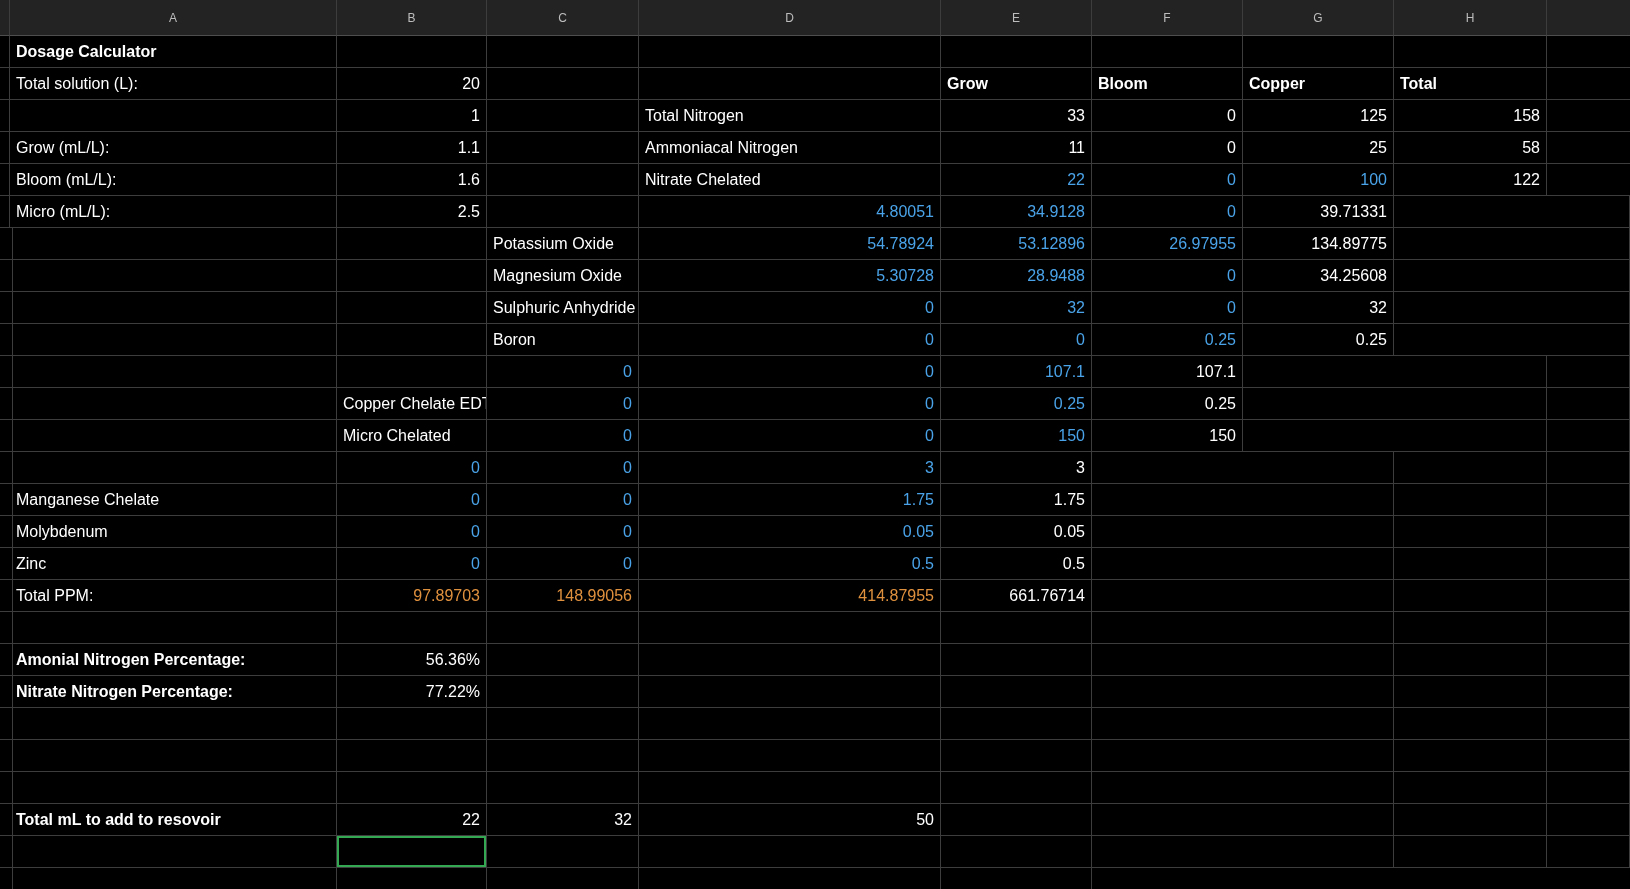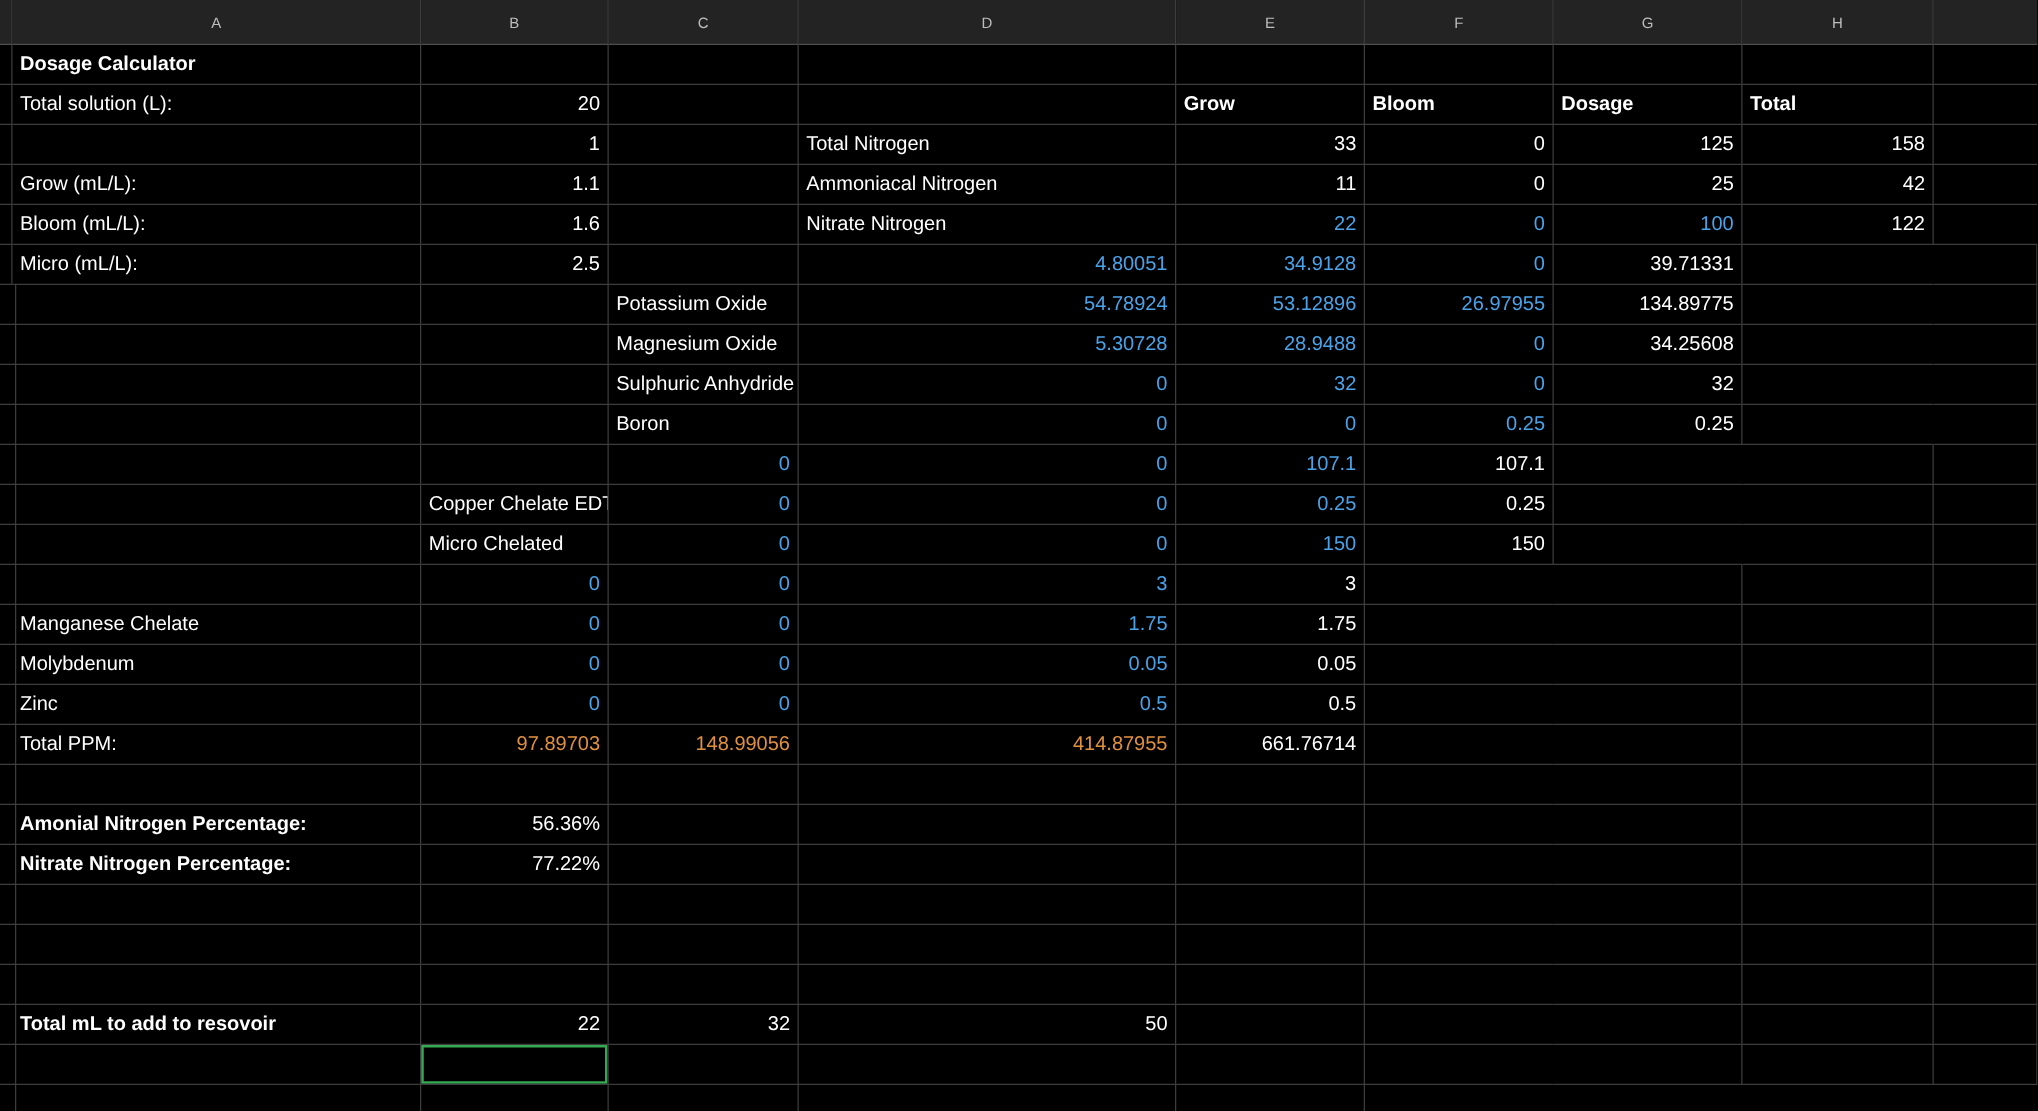--- a/index.html
+++ b/index.html
@@ -71,48 +71,48 @@
     <div class="cell"></div>
     <div class="cell"></div>
     <div class="cell filler"></div>
     <div class="stub"></div>
     <div class="cell">Total solution (L):</div>
     <div class="cell r">20</div>
     <div class="cell"></div>
     <div class="cell"></div>
     <div class="cell bold">Grow</div>
     <div class="cell bold">Bloom</div>
-    <div class="cell bold">Dosage</div>
+    <div class="cell bold">Copper</div>
     <div class="cell bold">Total</div>
     <div class="cell filler"></div>
     <div class="stub"></div>
     <div class="cell"></div>
     <div class="cell r">1</div>
     <div class="cell"></div>
     <div class="cell">Total Nitrogen</div>
     <div class="cell r">33</div>
     <div class="cell r">0</div>
     <div class="cell r">125</div>
     <div class="cell r">158</div>
     <div class="cell filler"></div>
     <div class="stub"></div>
     <div class="cell">Grow (mL/L):</div>
     <div class="cell r">1.1</div>
     <div class="cell"></div>
     <div class="cell">Ammoniacal Nitrogen</div>
     <div class="cell r">11</div>
     <div class="cell r">0</div>
     <div class="cell r">25</div>
-    <div class="cell r">42</div>
+    <div class="cell r">58</div>
     <div class="cell filler"></div>
     <div class="stub"></div>
     <div class="cell">Bloom (mL/L):</div>
     <div class="cell r">1.6</div>
     <div class="cell"></div>
-    <div class="cell">Nitrate Nitrogen</div>
+    <div class="cell">Nitrate Chelated</div>
     <div class="cell r blue">22</div>
     <div class="cell r blue">0</div>
     <div class="cell r blue">100</div>
     <div class="cell r">122</div>
     <div class="cell filler"></div>
     <div class="stub"></div>
     <div class="cell">Micro (mL/L):</div>
     <div class="cell r">2.5</div>
     <div class="cell"></div>
     <div class="cell r blue">4.80051</div>

